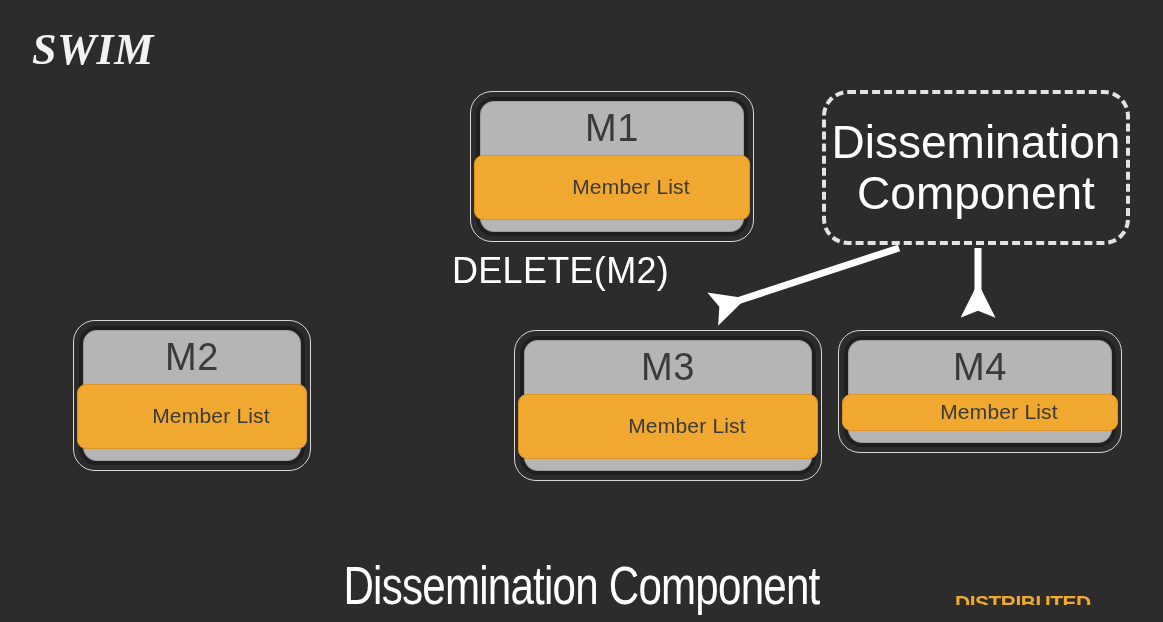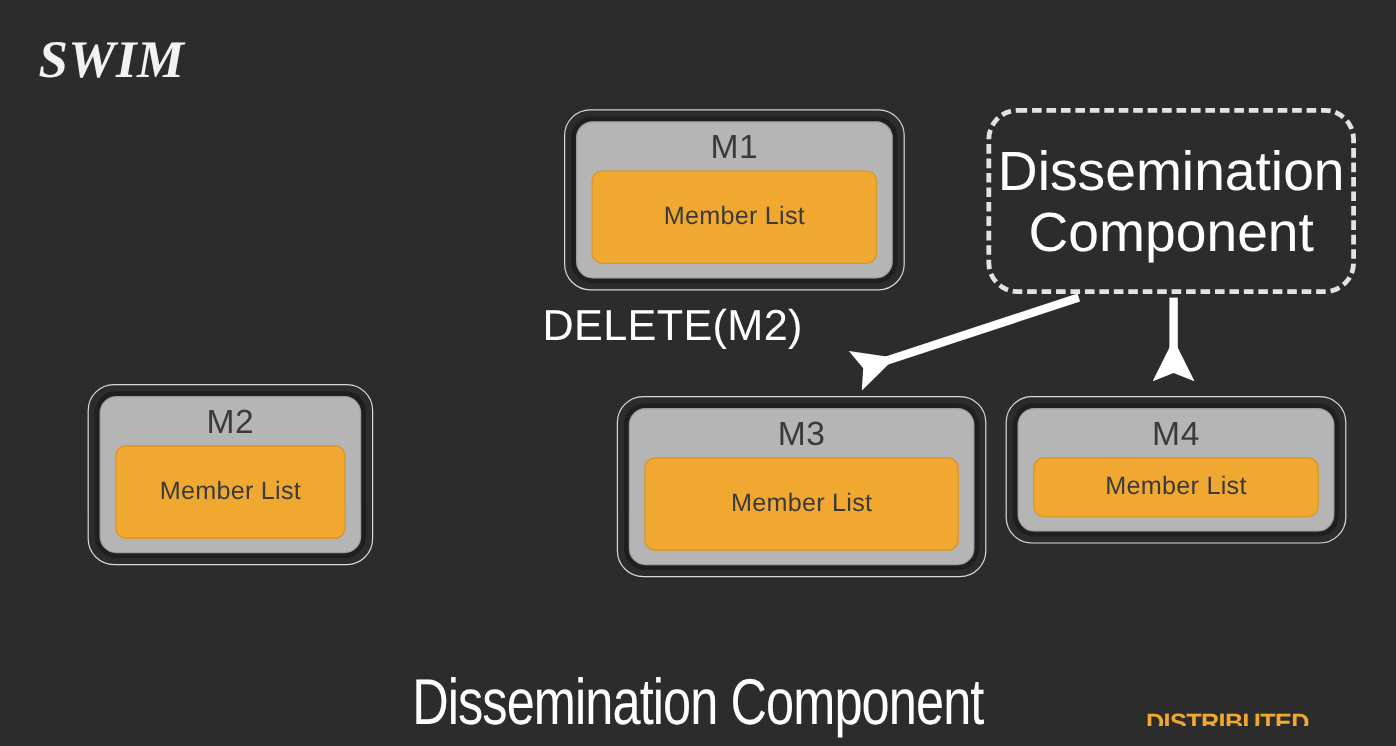--- a/index.html
+++ b/index.html
@@ -49,40 +49,41 @@
     background: #b5b5b5;
     display: flex;
     flex-direction: column;
     align-items: center;
     justify-content: flex-start;
     padding: 4px 14px 12px 14px;
     box-shadow: inset 0 0 0 1px #9d9d9d;
   }
   .node-label {
     color: #3a3a3a;
-    font-size: 28px;
+    font-size: 38px;
     line-height: 1.25;
     font-weight: 400;
     letter-spacing: 0.5px;
     user-select: none;
   }
   .member-list {
     width: 100%;
     flex: 1;
     margin-top: 2px;
     background: #f0a830;
     border: 1px solid #d99425;
     border-radius: 9px;
     display: flex;
     align-items: center;
     justify-content: center;
     color: #3a3a3a;
     font-size: 21px;
     letter-spacing: 0.2px;
     user-select: none;
+    padding-left: 38px;
   }
 
   
   #dissem-box {
     position: absolute;
     box-sizing: border-box;
     left: 822px;
     top: 90px;
     width: 308px;
     height: 155px;

